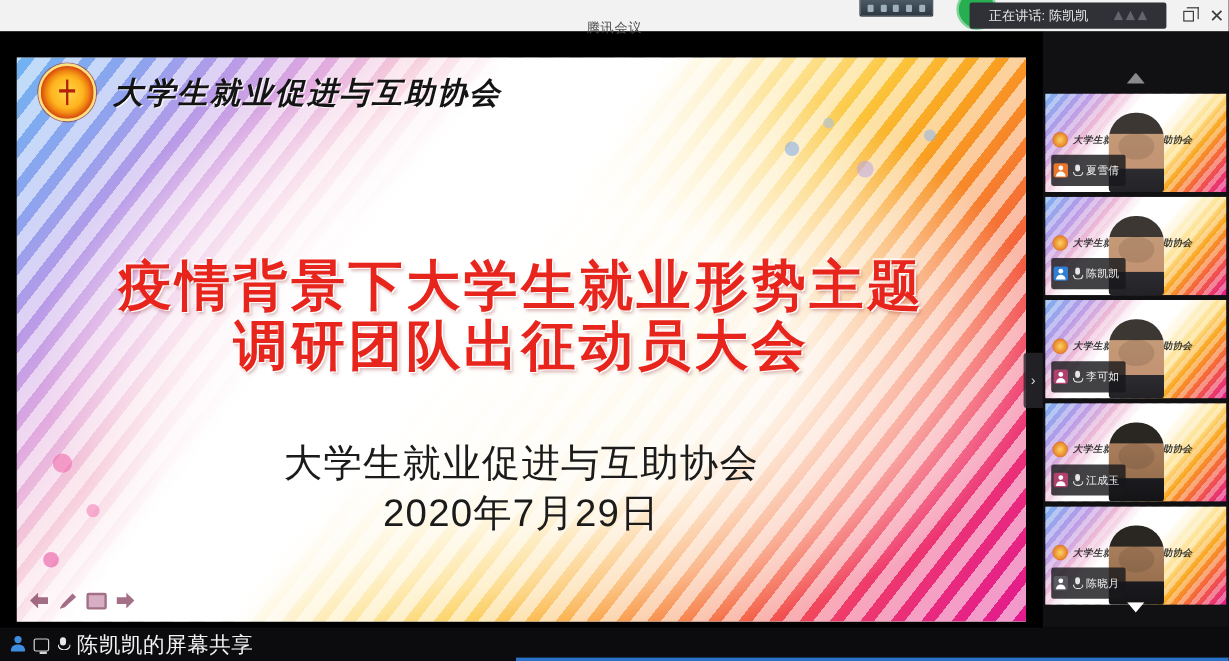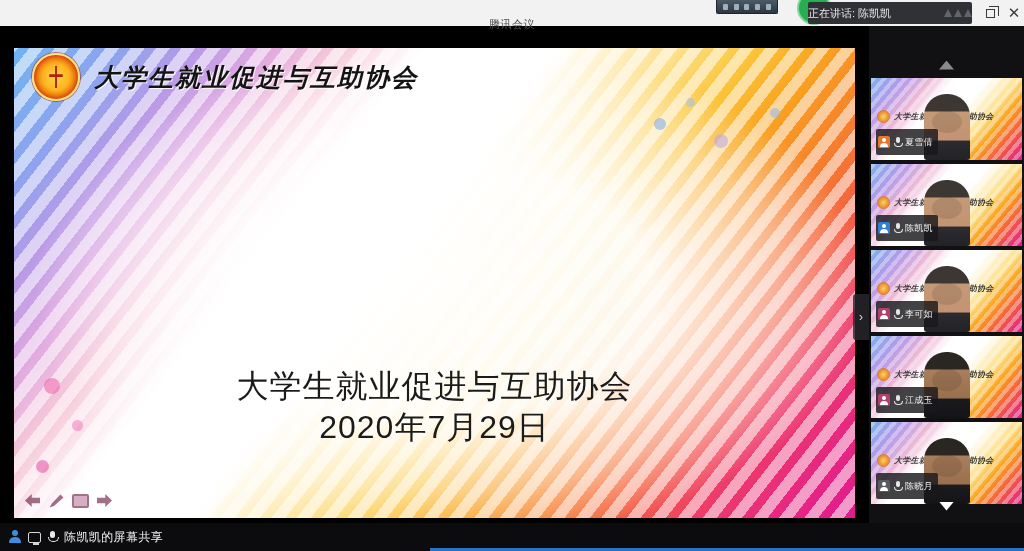--- a/index.html
+++ b/index.html
@@ -38,21 +38,21 @@
     border-radius:50%; background:#27ae50;
     border:2px solid #7fd49a;
     display:flex; align-items:flex-end; justify-content:center;
     color:#dff5e6; font-size:10px; font-weight:bold;
     padding-bottom:4px;
   }
   
   #speaking-strip{
     position:absolute; left:808px; top:2px; width:164px; height:22px;
     background:#2f3136; border-radius:2px;
-    display:flex; align-items:center; gap:5px; padding:0 0;
+    display:flex; align-items:center; gap:5px; padding:0 16px;
     overflow:hidden;
   }
   #speaking-text{ font-size:11px; color:#e8e8e8; white-space:nowrap; }
   #speaking-wave{
     margin-left:auto; display:flex; align-items:center; gap:2px; opacity:.55;
   }
   #speaking-wave span{
     width:8px; height:8px; background:#8d9299;
     clip-path:polygon(0 100%, 50% 0, 100% 100%);
     display:block;
@@ -317,21 +317,21 @@
     width:11px; height:13px; flex:none; position:relative;
   }
   #bb-mic:before{
     content:""; position:absolute; left:3px; top:0; width:5px; height:7px;
     border-radius:2.5px; background:#e8e8e8;
   }
   #bb-mic:after{
     content:""; position:absolute; left:1px; top:6px; width:9px; height:4.5px;
     border:1.5px solid #e8e8e8; border-top:none; border-radius:0 0 5px 5px;
   }
-  #bb-text{ font-size:12px; color:#f2f2f2; letter-spacing:.4px; }
+  #bb-text{ font-size:18px; color:#f2f2f2; letter-spacing:.4px; }
   #bb-progress{
     position:absolute; left:430px; bottom:0; width:594px; height:3px;
     background:#2a72c8;
   }
 </style>
 </head>
 <body>
 
 <div id="topbar">
   <div id="topbar-title">腾讯会议</div>
@@ -374,20 +374,24 @@
     <span class="dot" style="left:756px;top:60px;width:10px;height:10px;background:#8fb6ec;"></span>
     <span class="dot" style="left:30px;top:330px;width:16px;height:16px;background:#ef5fa5;"></span>
     <span class="dot" style="left:58px;top:372px;width:11px;height:11px;background:#f279b4;"></span>
     <span class="dot" style="left:22px;top:412px;width:13px;height:13px;background:#e8489a;"></span>
 
     <div id="slide-header">
       <div id="assoc-logo"></div>
       <div id="slide-header-title">大学生就业促进与互助协会</div>
     </div>
 
+    <div id="slide-title">
+      <div class="title-line">疫情背景下大学生就业形势主题</div>
+      <div class="title-line">调研团队出征动员大会</div>
+    </div>
 
     <div id="slide-subtitle">
       <div class="sub-line">大学生就业促进与互助协会</div>
       <div class="sub-line">2020年7月29日</div>
     </div>
 
     <div id="ppt-nav">
       <span class="nav-ico">
           <span class="arrow-l"></span>
         </span>

